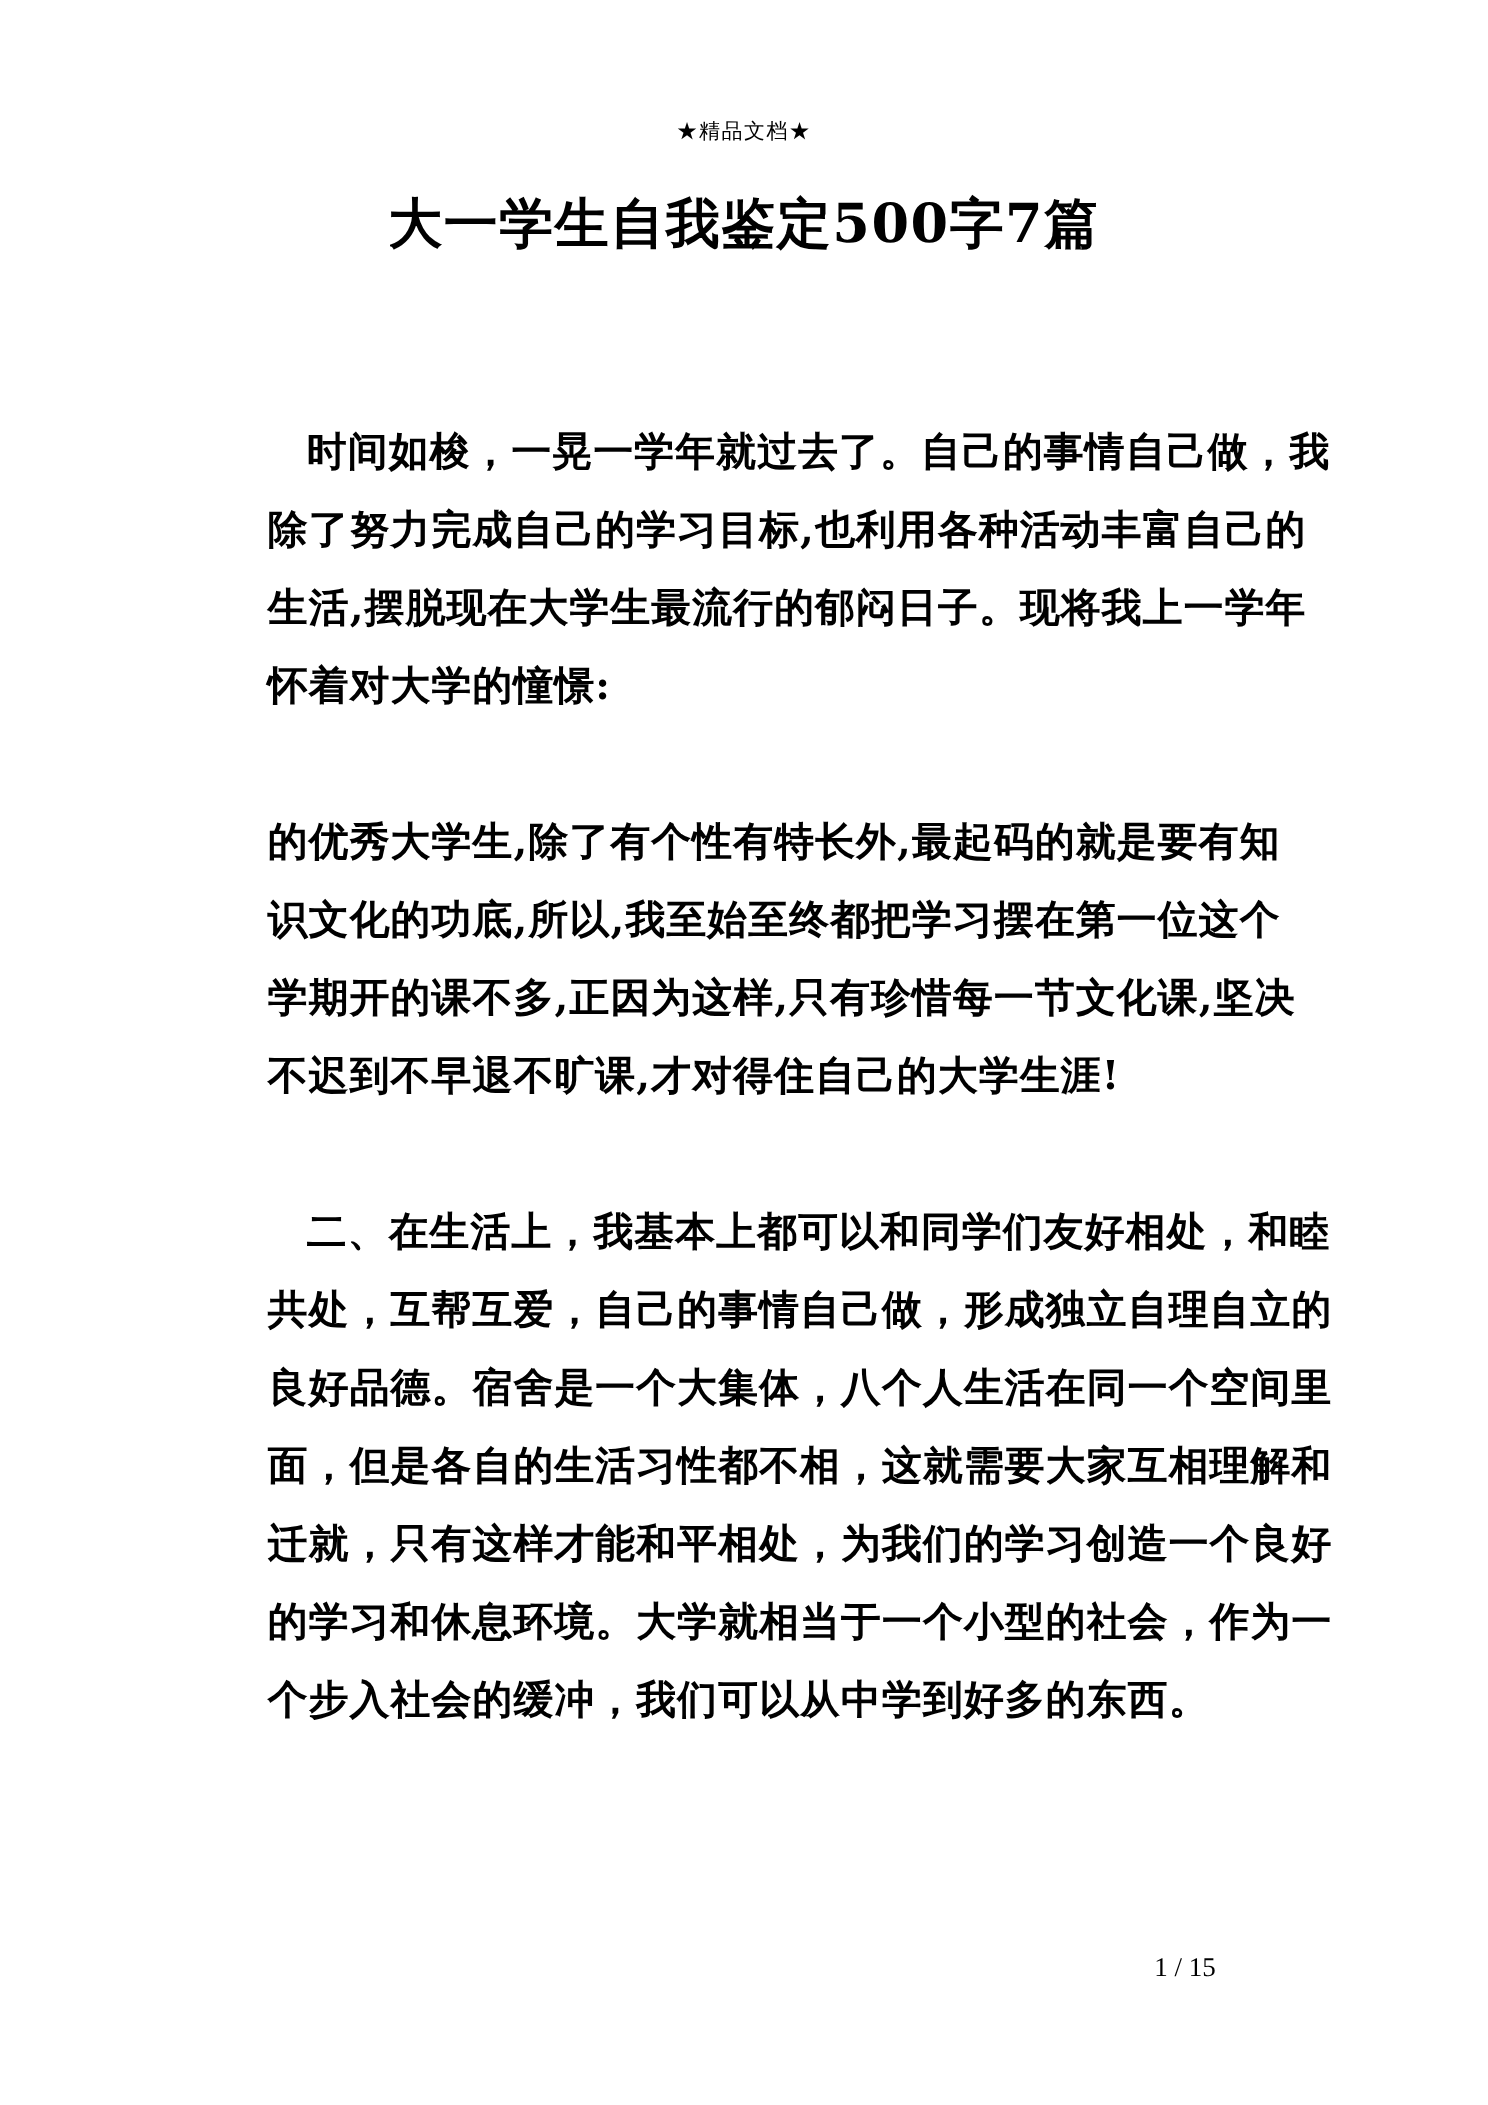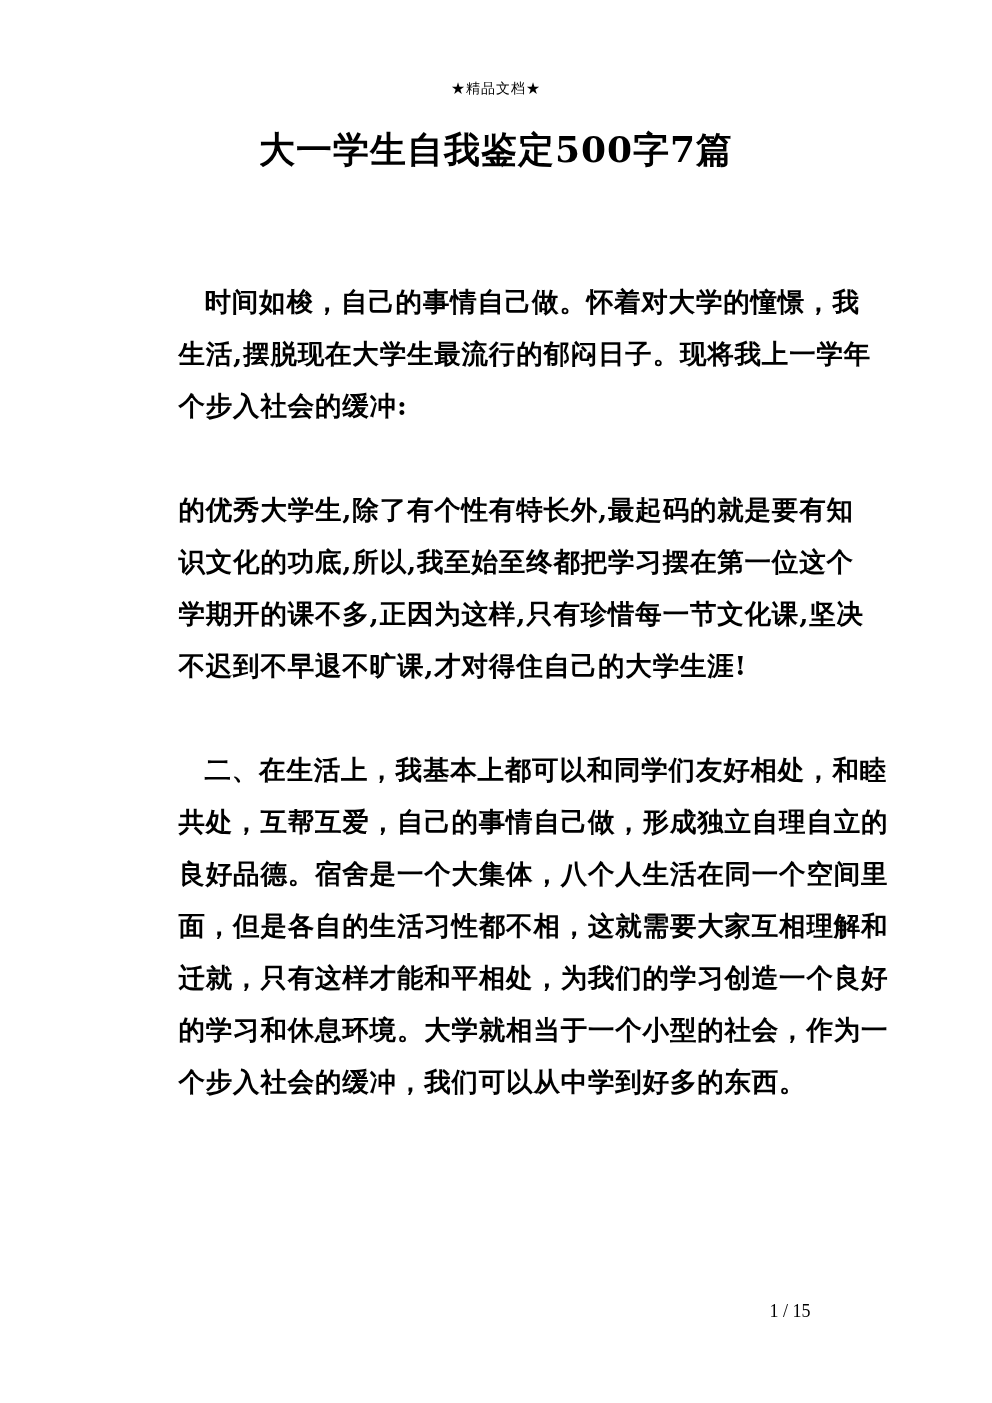--- a/index.html
+++ b/index.html
@@ -85,23 +85,24 @@
 
 <div class="page">
 
   <div class="header-mark">★精品文档★</div>
 
   <div class="doc-title">大一学生自我鉴定500字7篇</div>
 
   <div class="body-text">
 
     <p class="para">
-      <span class="line first">时间如梭，自己的事情自己做。怀着对大学的憧憬，我</span>
+      <span class="line first">时间如梭，一晃一学年就过去了。自己的事情自己做，我</span>
+      <span class="line">除了努力完成自己的学习目标,也利用各种活动丰富自己的</span>
       <span class="line">生活,摆脱现在大学生最流行的郁闷日子。现将我上一学年</span>
-      <span class="line last">个步入社会的缓冲:</span>
+      <span class="line last">怀着对大学的憧憬:</span>
     </p>
 
     <p class="para">
       <span class="line">的优秀大学生,除了有个性有特长外,最起码的就是要有知</span>
       <span class="line">识文化的功底,所以,我至始至终都把学习摆在第一位这个</span>
       <span class="line">学期开的课不多,正因为这样,只有珍惜每一节文化课,坚决</span>
       <span class="line last">不迟到不早退不旷课,才对得住自己的大学生涯!</span>
     </p>
 
     <p class="para">

